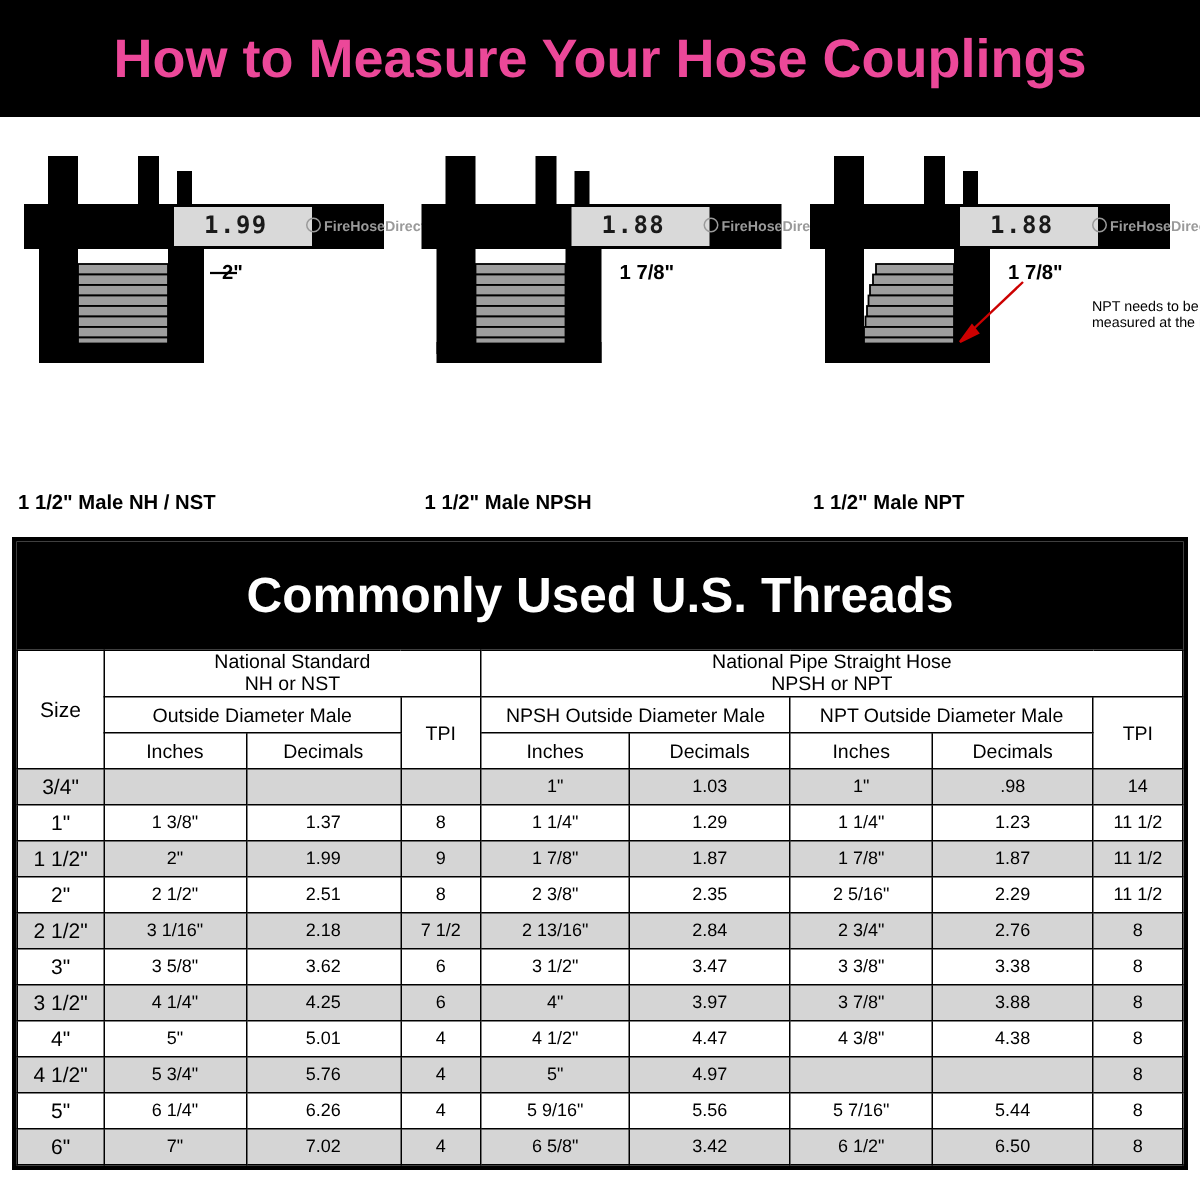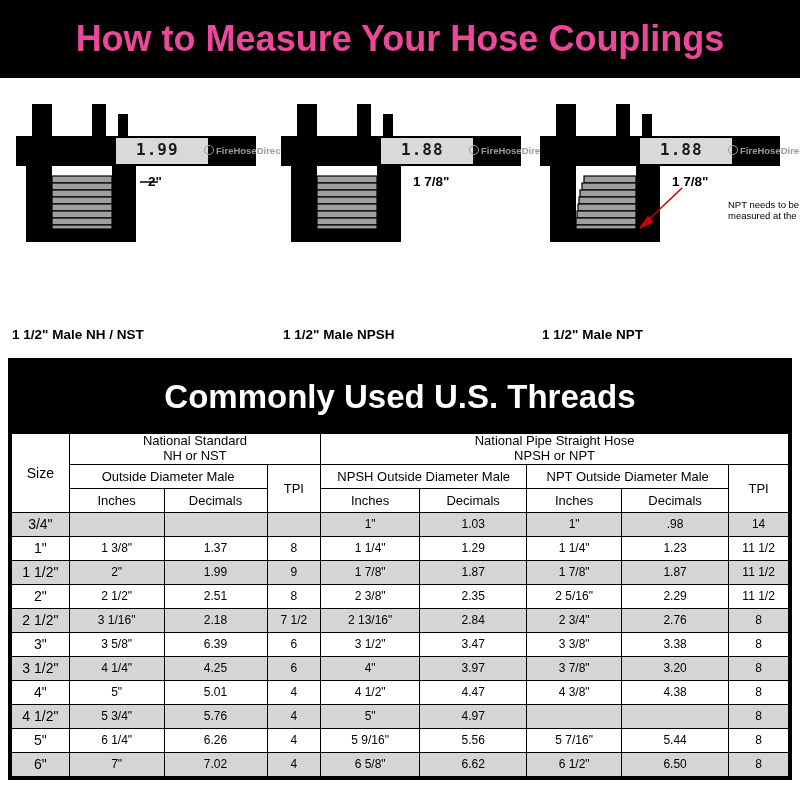--- a/index.html
+++ b/index.html
@@ -387,37 +387,37 @@
           <td>7 1/2</td>
           <td>2 13/16"</td>
           <td>2.84</td>
           <td>2 3/4"</td>
           <td>2.76</td>
           <td>8</td>
         </tr>
         <tr class="row-plain">
           <td class="size-cell">3"</td>
           <td>3 5/8"</td>
-          <td>6.39</td>
+          <td>3.62</td>
           <td>6</td>
           <td>3 1/2"</td>
           <td>3.47</td>
           <td>3 3/8"</td>
           <td>3.38</td>
           <td>8</td>
         </tr>
         <tr class="row-shade">
           <td class="size-cell">3 1/2"</td>
           <td>4 1/4"</td>
           <td>4.25</td>
           <td>6</td>
           <td>4"</td>
           <td>3.97</td>
           <td>3 7/8"</td>
-          <td>3.20</td>
+          <td>3.88</td>
           <td>8</td>
         </tr>
         <tr class="row-plain">
           <td class="size-cell">4"</td>
           <td>5"</td>
           <td>5.01</td>
           <td>4</td>
           <td>4 1/2"</td>
           <td>4.47</td>
           <td>4 3/8"</td>
@@ -445,20 +445,20 @@
           <td>5 7/16"</td>
           <td>5.44</td>
           <td>8</td>
         </tr>
         <tr class="row-shade">
           <td class="size-cell">6"</td>
           <td>7"</td>
           <td>7.02</td>
           <td>4</td>
           <td>6 5/8"</td>
-          <td>6.62</td>
+          <td>3.42</td>
           <td>6 1/2"</td>
           <td>6.50</td>
           <td>8</td>
         </tr>
       </tbody>
   </table>
 </div>
 
 </body></html>

